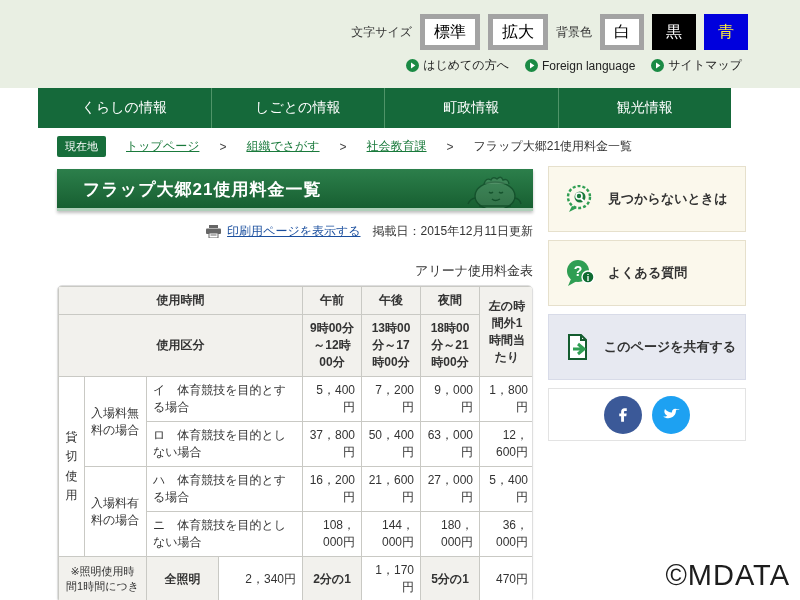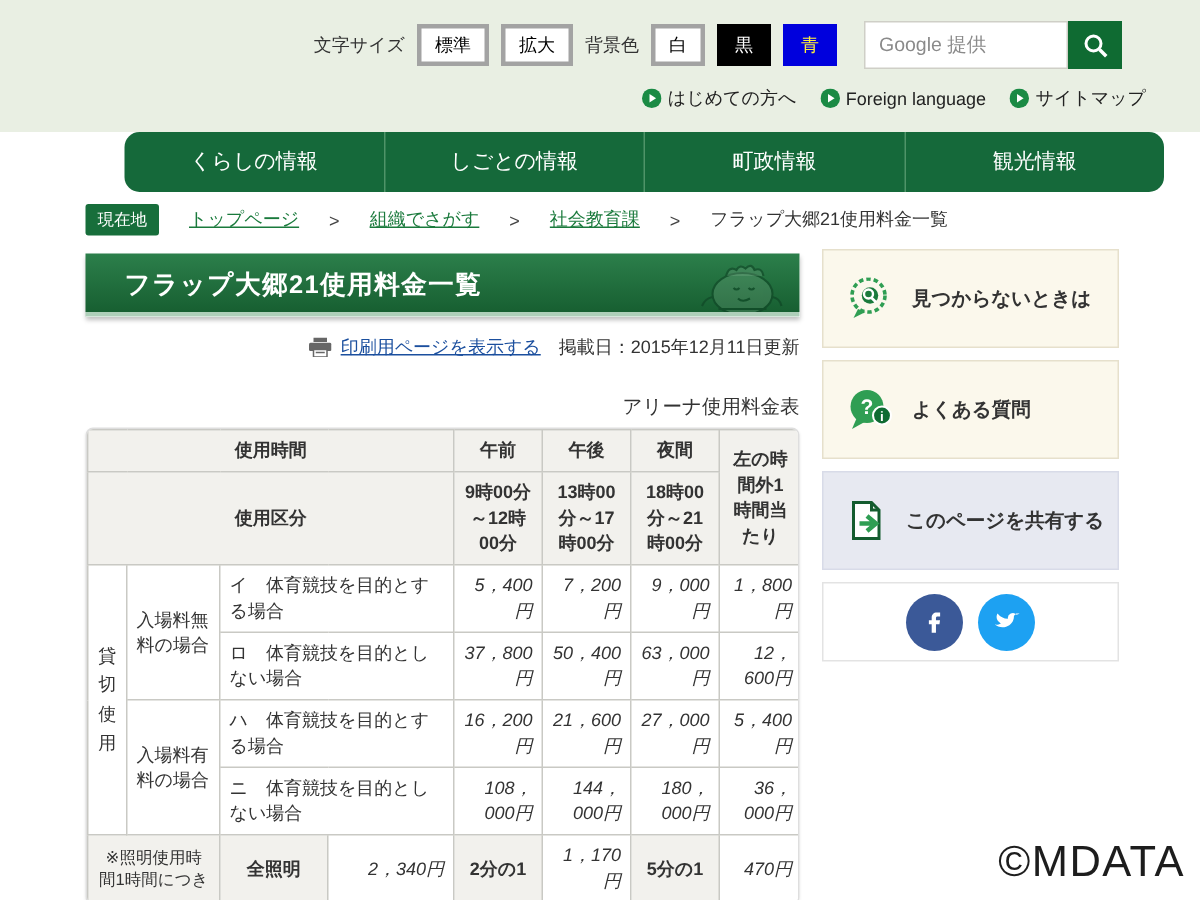--- a/index.html
+++ b/index.html
@@ -8,32 +8,32 @@
   #page { position:relative; width:800px; height:600px; overflow:hidden; background:#fff; }
 
   
   .site-header { position:relative; height:88px; background:#e9efe3; }
   .logo { position:absolute; left:55px; top:12px; display:flex; align-items:flex-start; gap:8px; }
   .logo-text .site-name { font-size:30px; font-weight:bold; color:#1b7b3e; letter-spacing:3px; line-height:1.1; margin-top:6px; }
   .logo-text .site-sub { font-size:11px; color:#2f8a4e; margin-top:2px; }
 
   .header-tools { position:absolute; right:52px; top:14px; display:flex; align-items:center; gap:8px; }
   .tool-label { font-size:12px; color:#333; }
-  .tool-btn { font-size:12px; padding:5px 9px; background:#fff; border:3px solid #a3a3a3; cursor:pointer; line-height:1; }
+  .tool-btn { font-size:16px; padding:5px 9px; background:#fff; border:5px solid #a3a3a3; cursor:pointer; line-height:1; }
   .tool-btn.black { background:#000; color:#fff; border-color:#000; }
   .tool-btn.blue  { background:#0000dd; color:#ffef3a; border-color:#0000dd; }
   .searchbox { display:flex; margin-left:10px; }
   .search-input { width:136px; height:32px; background:#fff; border:1px solid #cfcfc7; font-size:13px; color:#8a8a8a; display:flex; align-items:center; padding-left:9px; }
   .search-btn { width:36px; height:32px; background:#0f6b32; border:none; display:flex; align-items:center; justify-content:center; cursor:pointer; }
-  .quick-links { position:absolute; right:36px; top:57px; display:flex; gap:16px; align-items:center; }
+  .quick-links { position:absolute; right:58px; top:57px; display:flex; gap:16px; align-items:center; }
   .quick-link { display:flex; align-items:center; gap:4px; font-size:12px; color:#222; cursor:pointer; }
 
   
   .nav-strip { background:#fff; }
-  .main-nav { margin-left:83px; width:693px; height:40px; background:#15693a; display:flex;border-radius:10px; }
+  .main-nav { margin-left:38px; width:693px; height:40px; background:#15693a; display:flex; }
   .nav-item { flex:1; display:flex; align-items:center; justify-content:center; color:#fff; font-size:14px; cursor:pointer; border-left:1px solid #4f9468; }
   .nav-item:first-child { border-left:none; }
 
   
   .breadcrumb { display:flex; align-items:center; gap:20px; padding:8px 0 6px 57px; font-size:12px; }
   .loc-badge { background:#176e3b; color:#fff; font-size:11px; padding:3px 8px; border-radius:2px; }
   .bc-link { color:#1a7a3c; text-decoration:underline; cursor:pointer; }
   .bc-sep { color:#444; }
   .bc-current { color:#333; }
 
@@ -52,21 +52,21 @@
   .post-date { color:#333; margin-left:6px; }
 
   
   .tbl-caption { text-align:right; font-size:13px; color:#333; margin:22px 0 5px; }
   .tbl-wrap { border:1px solid #dedede; border-radius:5px; overflow:hidden; box-shadow:0 1px 2px rgba(0,0,0,.08); }
   table.fee { border-collapse:collapse; width:100%; table-layout:fixed; font-size:12px; }
   table.fee th, table.fee td { border:1px solid #c9c9c4; padding:5px 6px; vertical-align:middle; }
   table.fee th { background:#f2f1ed; font-weight:bold; text-align:center; }
   th.time-lbl { text-align:right; font-weight:bold; }
   th.cat-lbl  { text-align:left; font-weight:bold; }
-  td.num { text-align:right; background:#fff;font-style:italic; }
+  td.num { text-align:right; background:#fff; }
   td.desc { text-align:left; background:#fff; }
   td.vgroup { background:#fff; text-align:center; word-break:break-all; line-height:1.6; padding:4px 5px; }
   td.shade, td.lightlab { background:#f2f1ed; }
   td.lightlab { font-size:11px; text-align:center; }
   td.bcen { font-weight:bold; text-align:center; }
 
   
   .side-box { width:198px; height:66px; display:flex; align-items:center; gap:13px; padding-left:16px; margin-bottom:8px; font-size:13px; font-weight:bold; color:#333; cursor:pointer; }
   .side-box.cream { background:#fbf8ec; border:1px solid #e6e0cc; }
   .side-box.lav { background:#e7e9f1; border:1px solid #d8dbe8; }
@@ -85,29 +85,20 @@
   <div class="site-header">
 
     <div class="header-tools">
       <span class="tool-label">文字サイズ</span>
       <button class="tool-btn">標準</button>
       <button class="tool-btn">拡大</button>
       <span class="tool-label">背景色</span>
       <button class="tool-btn">白</button>
       <button class="tool-btn black">黒</button>
       <button class="tool-btn blue">青</button>
-      <div class="searchbox">
-        <div class="search-input">Google 提供</div>
-        <button class="search-btn">
-          <svg width="17" height="17" viewBox="0 0 17 17">
-            <circle cx="7" cy="7" r="5" fill="none" stroke="#fff" stroke-width="2"></circle>
-            <line x1="11" y1="11" x2="15.5" y2="15.5" stroke="#fff" stroke-width="2.4"></line>
-          </svg>
-        </button>
-      </div>
     </div>
 
     <div class="quick-links">
       <span class="quick-link">
         <svg width="13" height="13" viewBox="0 0 13 13">
             <circle cx="6.5" cy="6.5" r="6.5" fill="#1a8a44"></circle>
             <path d="M5 3.6 L9.4 6.5 L5 9.4 Z" fill="#fff"></path>
           </svg>
         <span>はじめての方へ</span>
       </span>

